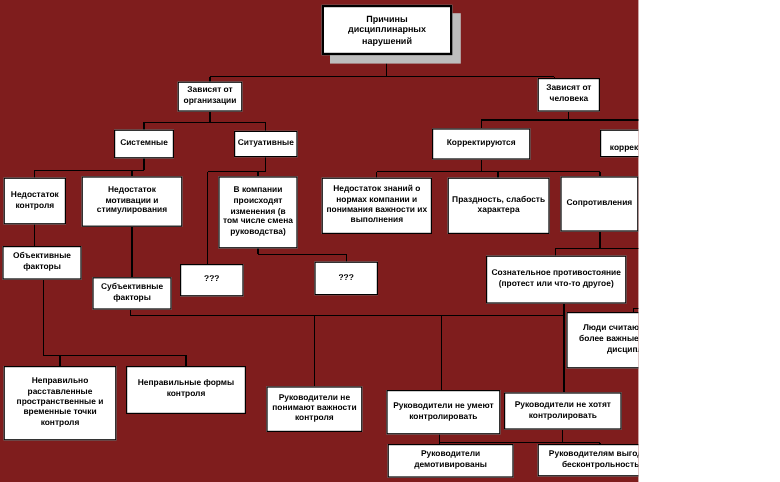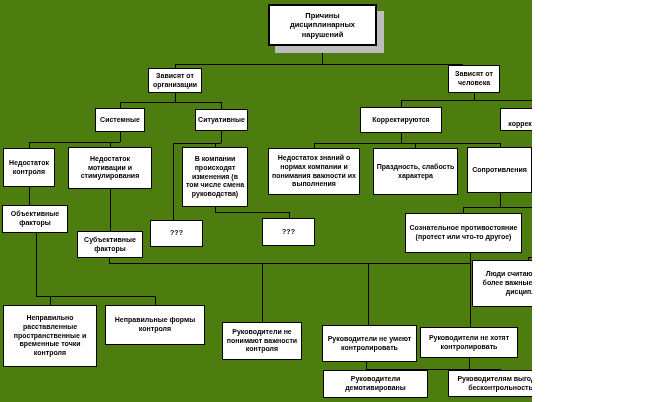--- a/index.html
+++ b/index.html
@@ -1,19 +1,19 @@
 <!DOCTYPE html>
 <html><head>
 <meta charset="utf-8">
 <style>
   html,body{margin:0;padding:0;background:#ffffff;}
   #canvas{
     position:relative;
     width:532px;height:402px;
-    background:#4d7c0f;
+    background:#7f1d1d;
     font-family:"Liberation Sans","DejaVu Sans",sans-serif;
     overflow:hidden;
   }
   #wires{position:absolute;left:0;top:0;width:650px;height:402px;}
   .node{
     position:absolute;
     box-sizing:border-box;
     border:1px solid #000000;
     background:#ffffff;
     display:flex;align-items:center;justify-content:center;

